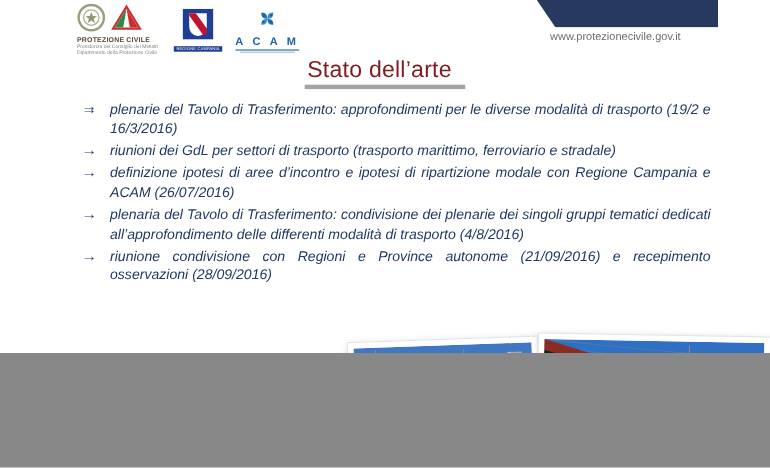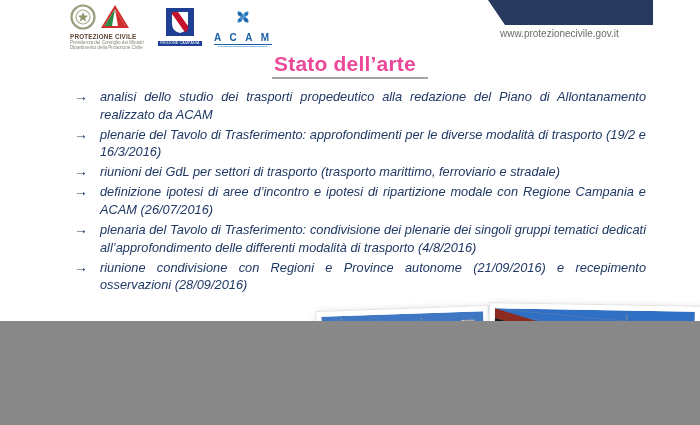--- a/index.html
+++ b/index.html
@@ -20,22 +20,22 @@
   .acam-name{font-size:10px;font-weight:bold;color:#1b5fa6;letter-spacing:3px;line-height:11px;margin-top:0;}
   .acam-rule{height:1px;background:#1b5fa6;margin:1px 2px 1px 2px;}
   .acam-rule2{height:1px;background:#9ac0dd;margin:0 6px;}
 
   .banner{position:absolute;left:488px;top:0;width:165px;height:25px;background:#27395e;
     clip-path:polygon(0px 0px,165px 0px,165px 25px,17px 25px);}
   .site-url{position:absolute;left:500px;top:28px;font-size:10px;color:#6b6b6b;}
 
   
   .title-wrap{position:absolute;left:0;top:52px;width:700px;text-align:center;}
-  .title{display:inline-block;color:#ec4899;font-size:21px;font-weight:bold;
-    border-bottom:2px solid #a3a3a3;padding:0 12px 1px 2px;letter-spacing:.2px;}
+  .title{display:inline-block;color:#7f1d1d;font-size:21px;font-weight:normal;
+    border-bottom:4px solid #a3a3a3;padding:0 12px 1px 2px;letter-spacing:.2px;}
 
   
   .bullets{position:absolute;left:74px;top:88px;width:572px;list-style:none;margin:0;padding:0;}
   .bullet{position:relative;padding-left:26px;margin-bottom:2.5px;
     color:#1f3864;font-size:12.8px;font-style:italic;line-height:17.6px;
     text-align:justify;}
   .bullet .arrow{position:absolute;left:0;top:0;font-style:normal;font-size:14px;color:#1f3864;}
   .bullet .b{font-weight:normal;}
 
   
@@ -111,21 +111,21 @@
   </div>
 
   <div class="banner"></div>
   <div class="site-url">www.protezionecivile.gov.it</div>
 
   <div class="title-wrap">
     <span class="title">Stato dell’arte</span>
   </div>
 
   <ul class="bullets">
-      <li class="bullet"><span class="arrow">→</span><span>analisi dello studio dei trasporti propedeutico alla redazione del Piano di Allontanamento realizzato da ACAM</span></li>
+      <li class="bullet"><span class="arrow">→</span></li>
       <li class="bullet"><span class="arrow">→</span><span>plenarie del Tavolo di Trasferimento: approfondimenti per le diverse modalità di trasporto (19/2 e </span><span class="b">16/3/2016</span><span>)</span></li>
       <li class="bullet"><span class="arrow">→</span><span>riunioni dei GdL per settori di trasporto (trasporto marittimo, ferroviario e stradale)</span></li>
       <li class="bullet"><span class="arrow">→</span><span>definizione </span><span class="b">ipotesi di aree d’incontro e ipotesi</span><span> di </span><span class="b">ripartizione modale</span><span> con Regione Campania e ACAM </span><span class="b">(26/07/2016)</span></li>
       <li class="bullet"><span class="arrow">→</span><span>plenaria del Tavolo di Trasferimento: </span><span class="b">condivisione dei plenarie</span><span> dei singoli gruppi tematici dedicati all’approfondimento delle differenti modalità di trasporto </span><span class="b">(4/8/2016)</span></li>
       <li class="bullet"><span class="arrow">→</span><span>riunione condivisione con Regioni e Province autonome </span><span class="b">(21/09/2016)</span><span> e recepimento osservazioni </span><span class="b">(28/09/2016)</span></li>
     </ul>
 
   <svg class="net-deco" width="310" height="100" viewBox="0 0 310 100">
     <g stroke="#d7d7e2" stroke-width="0.9" fill="none">
       <path d="M0 47 Q130 28 310 22"></path>

